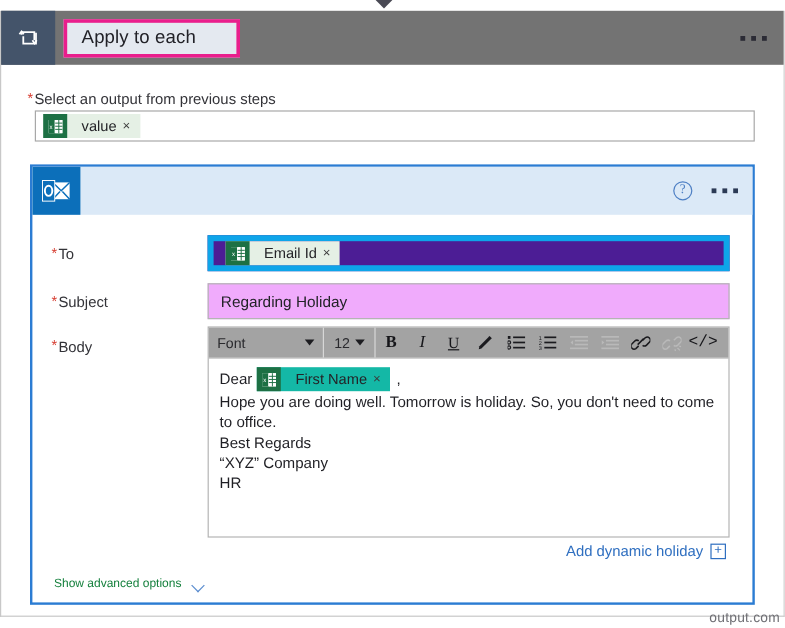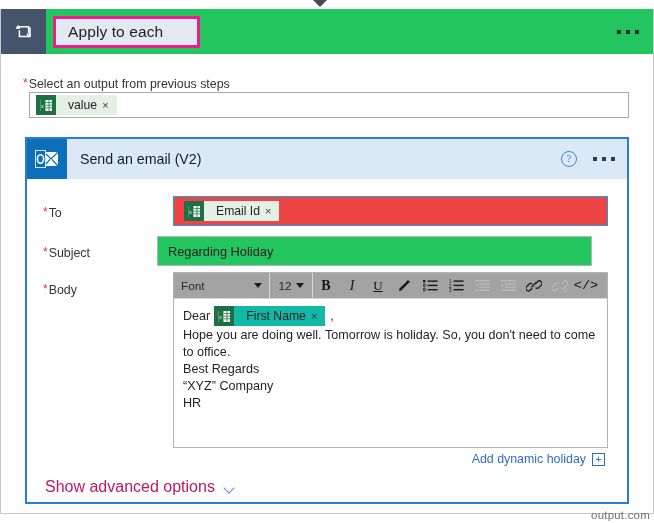--- a/index.html
+++ b/index.html
@@ -41,21 +41,21 @@
     width: 654px;
     height: 505px;
     background: #ffffff;
     border: 1px solid #c8c8c8;
     border-top: none;
   }
 
   .loop-header {
     position: relative;
     height: 45px;
-    background: #22c55e;
+    background: #737373;
     display: flex;
     align-items: center;
   }
   .loop-icon-box {
     width: 45px; height: 45px;
     background: #44546a;
     display: flex;
     align-items: center;
     justify-content: center;
     flex: 0 0 45px;
@@ -208,32 +208,32 @@
   
   .fld-label { position: absolute; }
   .fld-label.to      { left: 16px; top: 64px; }
   .fld-label.subject { left: 16px; top: 104px; }
   .fld-label.body    { left: 16px; top: 141px; }
 
   .fld-to-box {
     position: absolute;
     left: 146px; top: 57px;
     width: 435px; height: 30px;
-    border: 1px solid #0ea5e9;
-    background: #ef4444;
+    border: 5px solid #0ea5e9;
+    background: #4c1d95;
     display: flex;
     align-items: center;
     padding-left: 10px;
   }
   .fld-subject-box {
     position: absolute;
-    left: 130px; top: 97px;
+    left: 146px; top: 97px;
     width: 435px; height: 30px;
     border: 1px solid #b4b4b4;
-    background: #22c55e;
+    background: #f0abfc;
     display: flex;
     align-items: center;
     padding-left: 10px;
     font-size: 12.8px;
     color: #232328;
   }
 
   
   .rte {
     position: absolute;
@@ -332,22 +332,22 @@
 
   .show-adv {
     position: absolute;
     left: 18px; top: 340px;
     display: flex;
     align-items: center;
     gap: 9px;
     cursor: pointer;
   }
   .show-adv-text {
-    font-size: 16px;
-    color: #be185d;
+    font-size: 10px;
+    color: #15803d;
     line-height: 16px;
   }
   .chev-down {
     width: 11px; height: 7px;
     position: relative;
   }
   .chev-down:before {
     content: "";
     position: absolute;
     left: 1px; top: 0;
@@ -423,21 +423,20 @@
         <div class="email-icon-box">
           <svg width="24" height="22" viewBox="0 0 24 22" aria-hidden="true">
             <rect x="9" y="4" width="14" height="14" fill="#ffffff"></rect>
             <path d="M9 4 L16 11 L23 4" fill="none" stroke="#0c6fba" stroke-width="1.2"></path>
             <path d="M9 18 L15 11.5 M23 18 L17 11.5" stroke="#0c6fba" stroke-width="1.2"></path>
             <rect x="0" y="2" width="11" height="18" fill="#ffffff"></rect>
             <rect x="0.8" y="2.8" width="9.4" height="16.4" fill="#0c6fba"></rect>
             <ellipse cx="5.5" cy="11" rx="3.1" ry="4.2" fill="none" stroke="#ffffff" stroke-width="1.6"></ellipse>
           </svg>
         </div>
-        <span class="email-title">Send an email (V2)</span>
         <div class="email-header-actions">
           <div class="help-icon">?</div>
           <div class="email-ellipsis">
             <i></i>
               <i></i>
               <i></i>
           </div>
         </div>
       </div>
 

